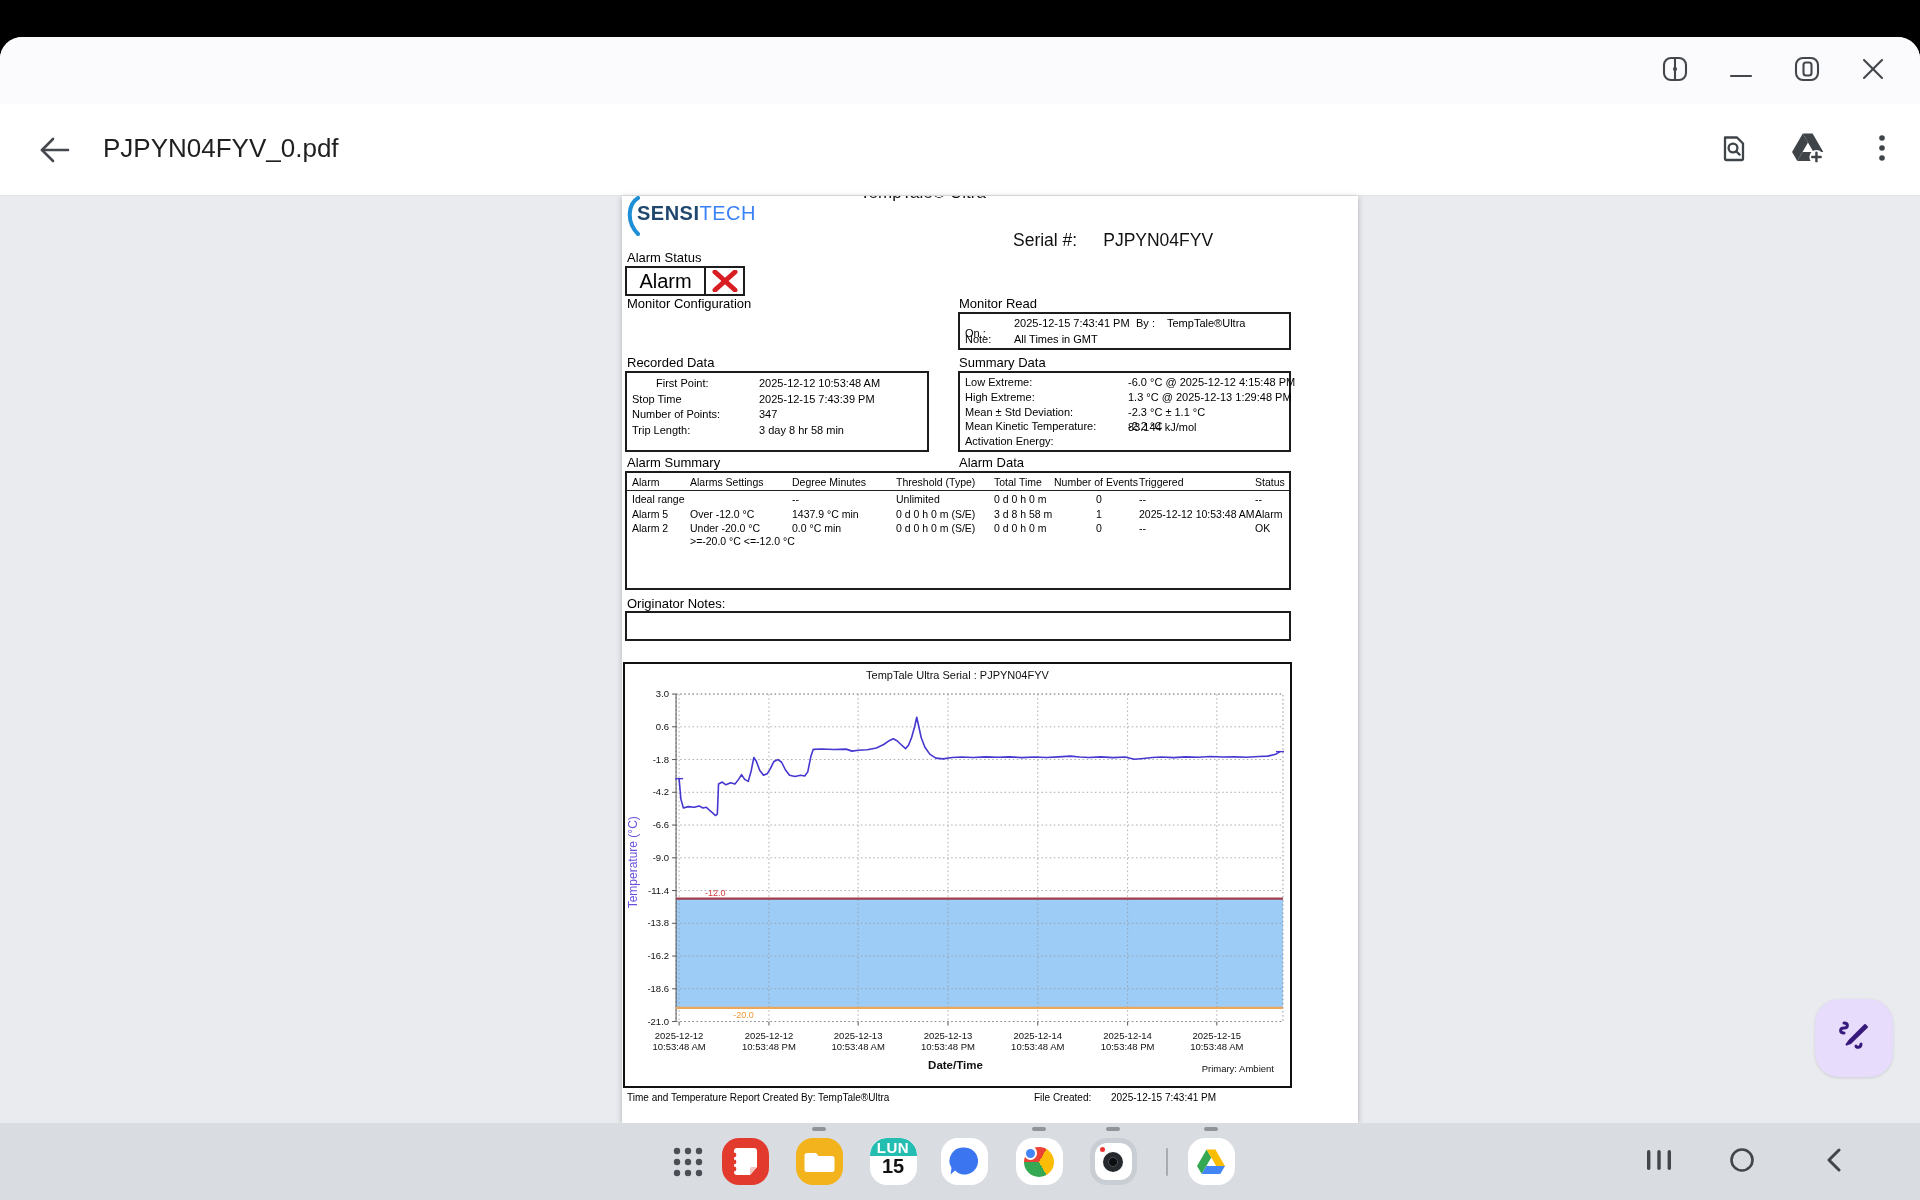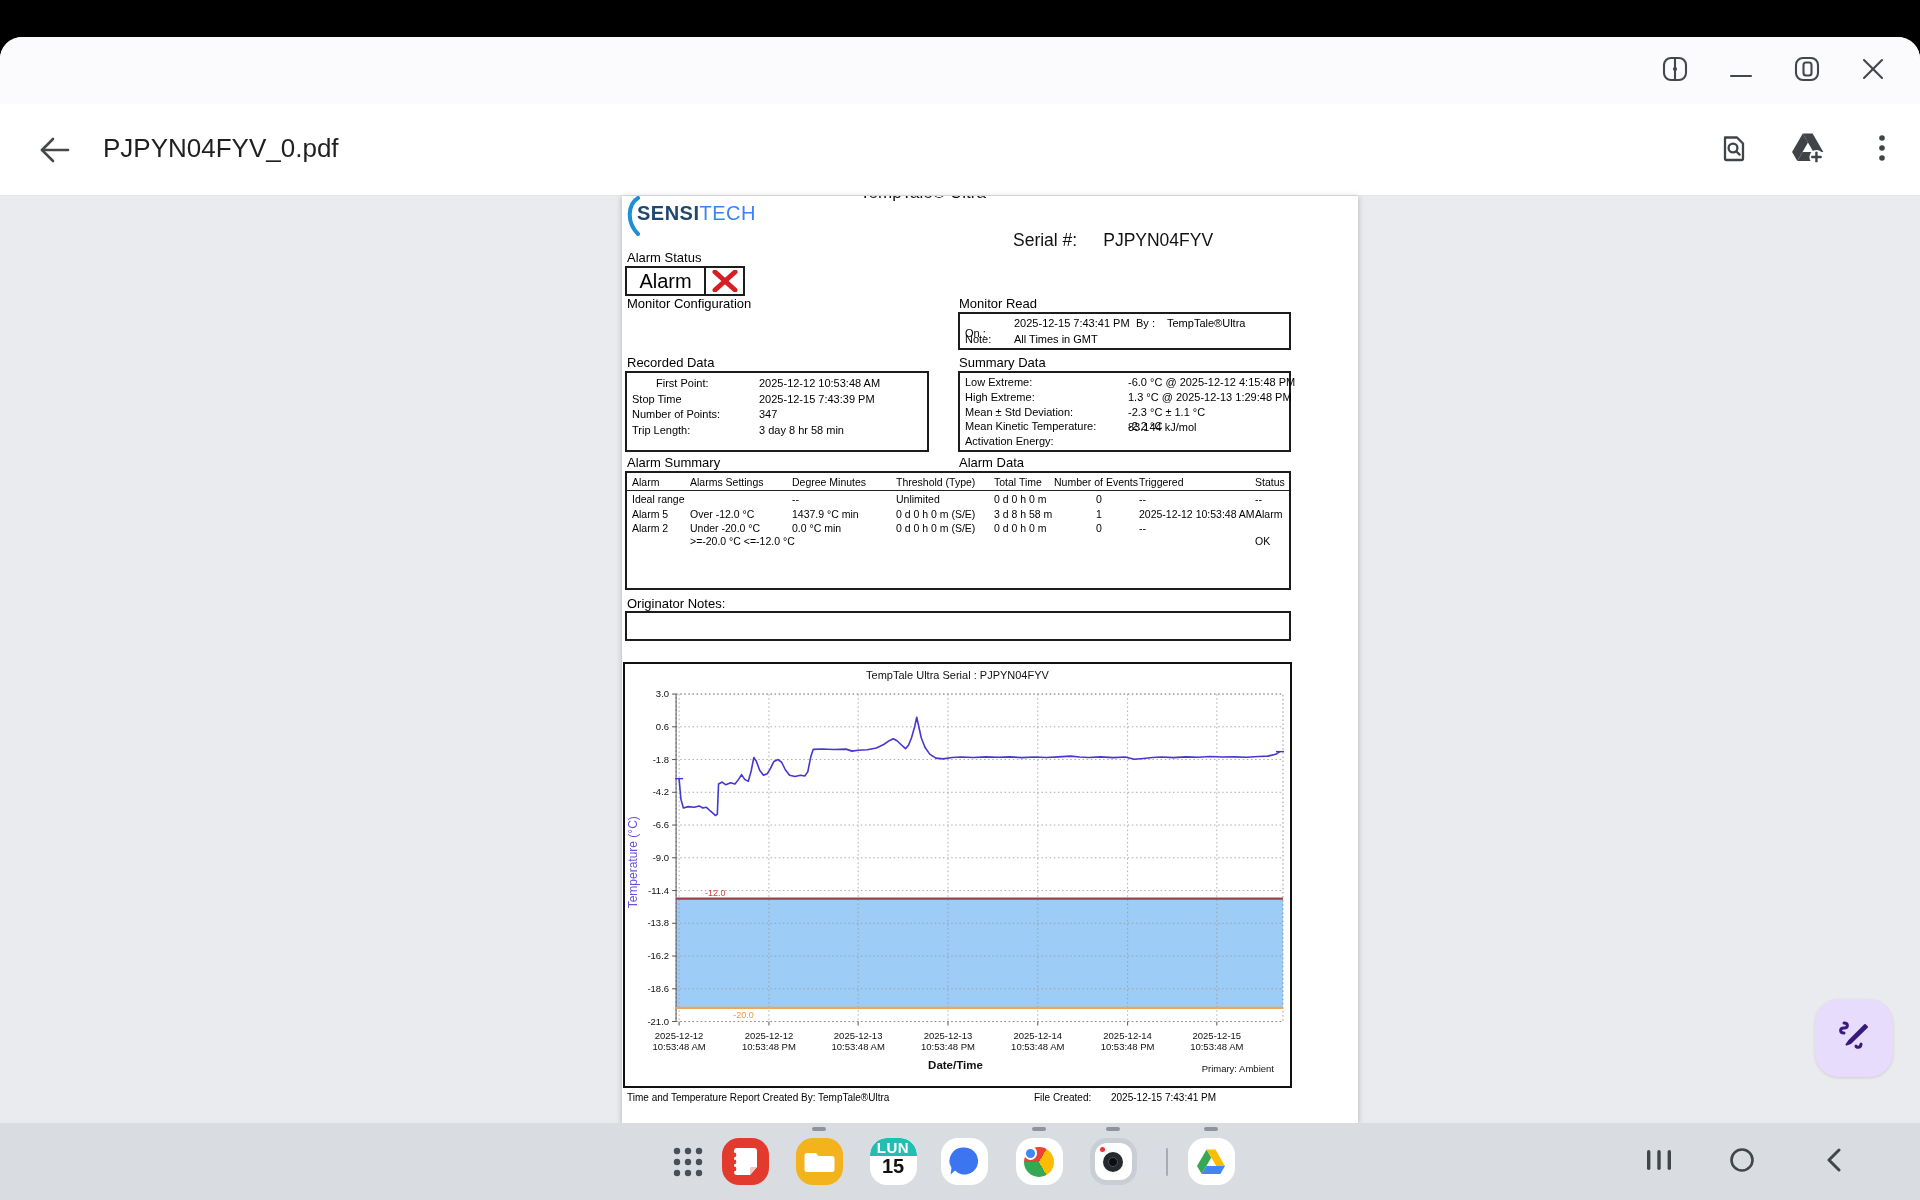--- a/index.html
+++ b/index.html
@@ -240,21 +240,21 @@
           <span class="tcell" style="left: 432px; top: 34.5px; width: 80px; text-align: center;">1</span>
           <span class="tcell" style="left: 512px; top: 34.5px;">2025-12-12 10:53:48 AM</span>
           <span class="tcell" style="left: 628px; top: 34.5px;">Alarm</span>
           <span class="tcell" style="left: 5px; top: 49px;">Alarm 2</span>
           <span class="tcell" style="left: 63px; top: 49px;">Under -20.0 °C</span>
           <span class="tcell" style="left: 165px; top: 49px;">0.0 °C min</span>
           <span class="tcell" style="left: 269px; top: 49px;">0 d 0 h 0 m (S/E)</span>
           <span class="tcell" style="left: 367px; top: 49px;">0 d 0 h 0 m</span>
           <span class="tcell" style="left: 432px; top: 49px; width: 80px; text-align: center;">0</span>
           <span class="tcell" style="left: 512px; top: 49px;">--</span>
-          <span class="tcell" style="left: 628px; top: 62px;">OK</span>
+          <span class="tcell" style="left: 628px; top: 49px;">OK</span>
         </div>
 
       <div class="sec-label" style="left:5px;top:400px">Originator Notes:</div>
       <div class="pbox" style="left:3px;top:415px;width:666px;height:30px"></div>
 
       <div class="chart-box">
           <svg id="chart-svg" viewBox="0 0 664 421">
             <rect x="51" y="234.375" width="606" height="109" fill="#9dccf6"></rect>
             <line x1="51" y1="30" x2="657" y2="30" stroke="#999" stroke-width="0.8" stroke-dasharray="1.5 2.6"></line>
             <line x1="47" y1="30" x2="51" y2="30" stroke="#555" stroke-width="1"></line>

